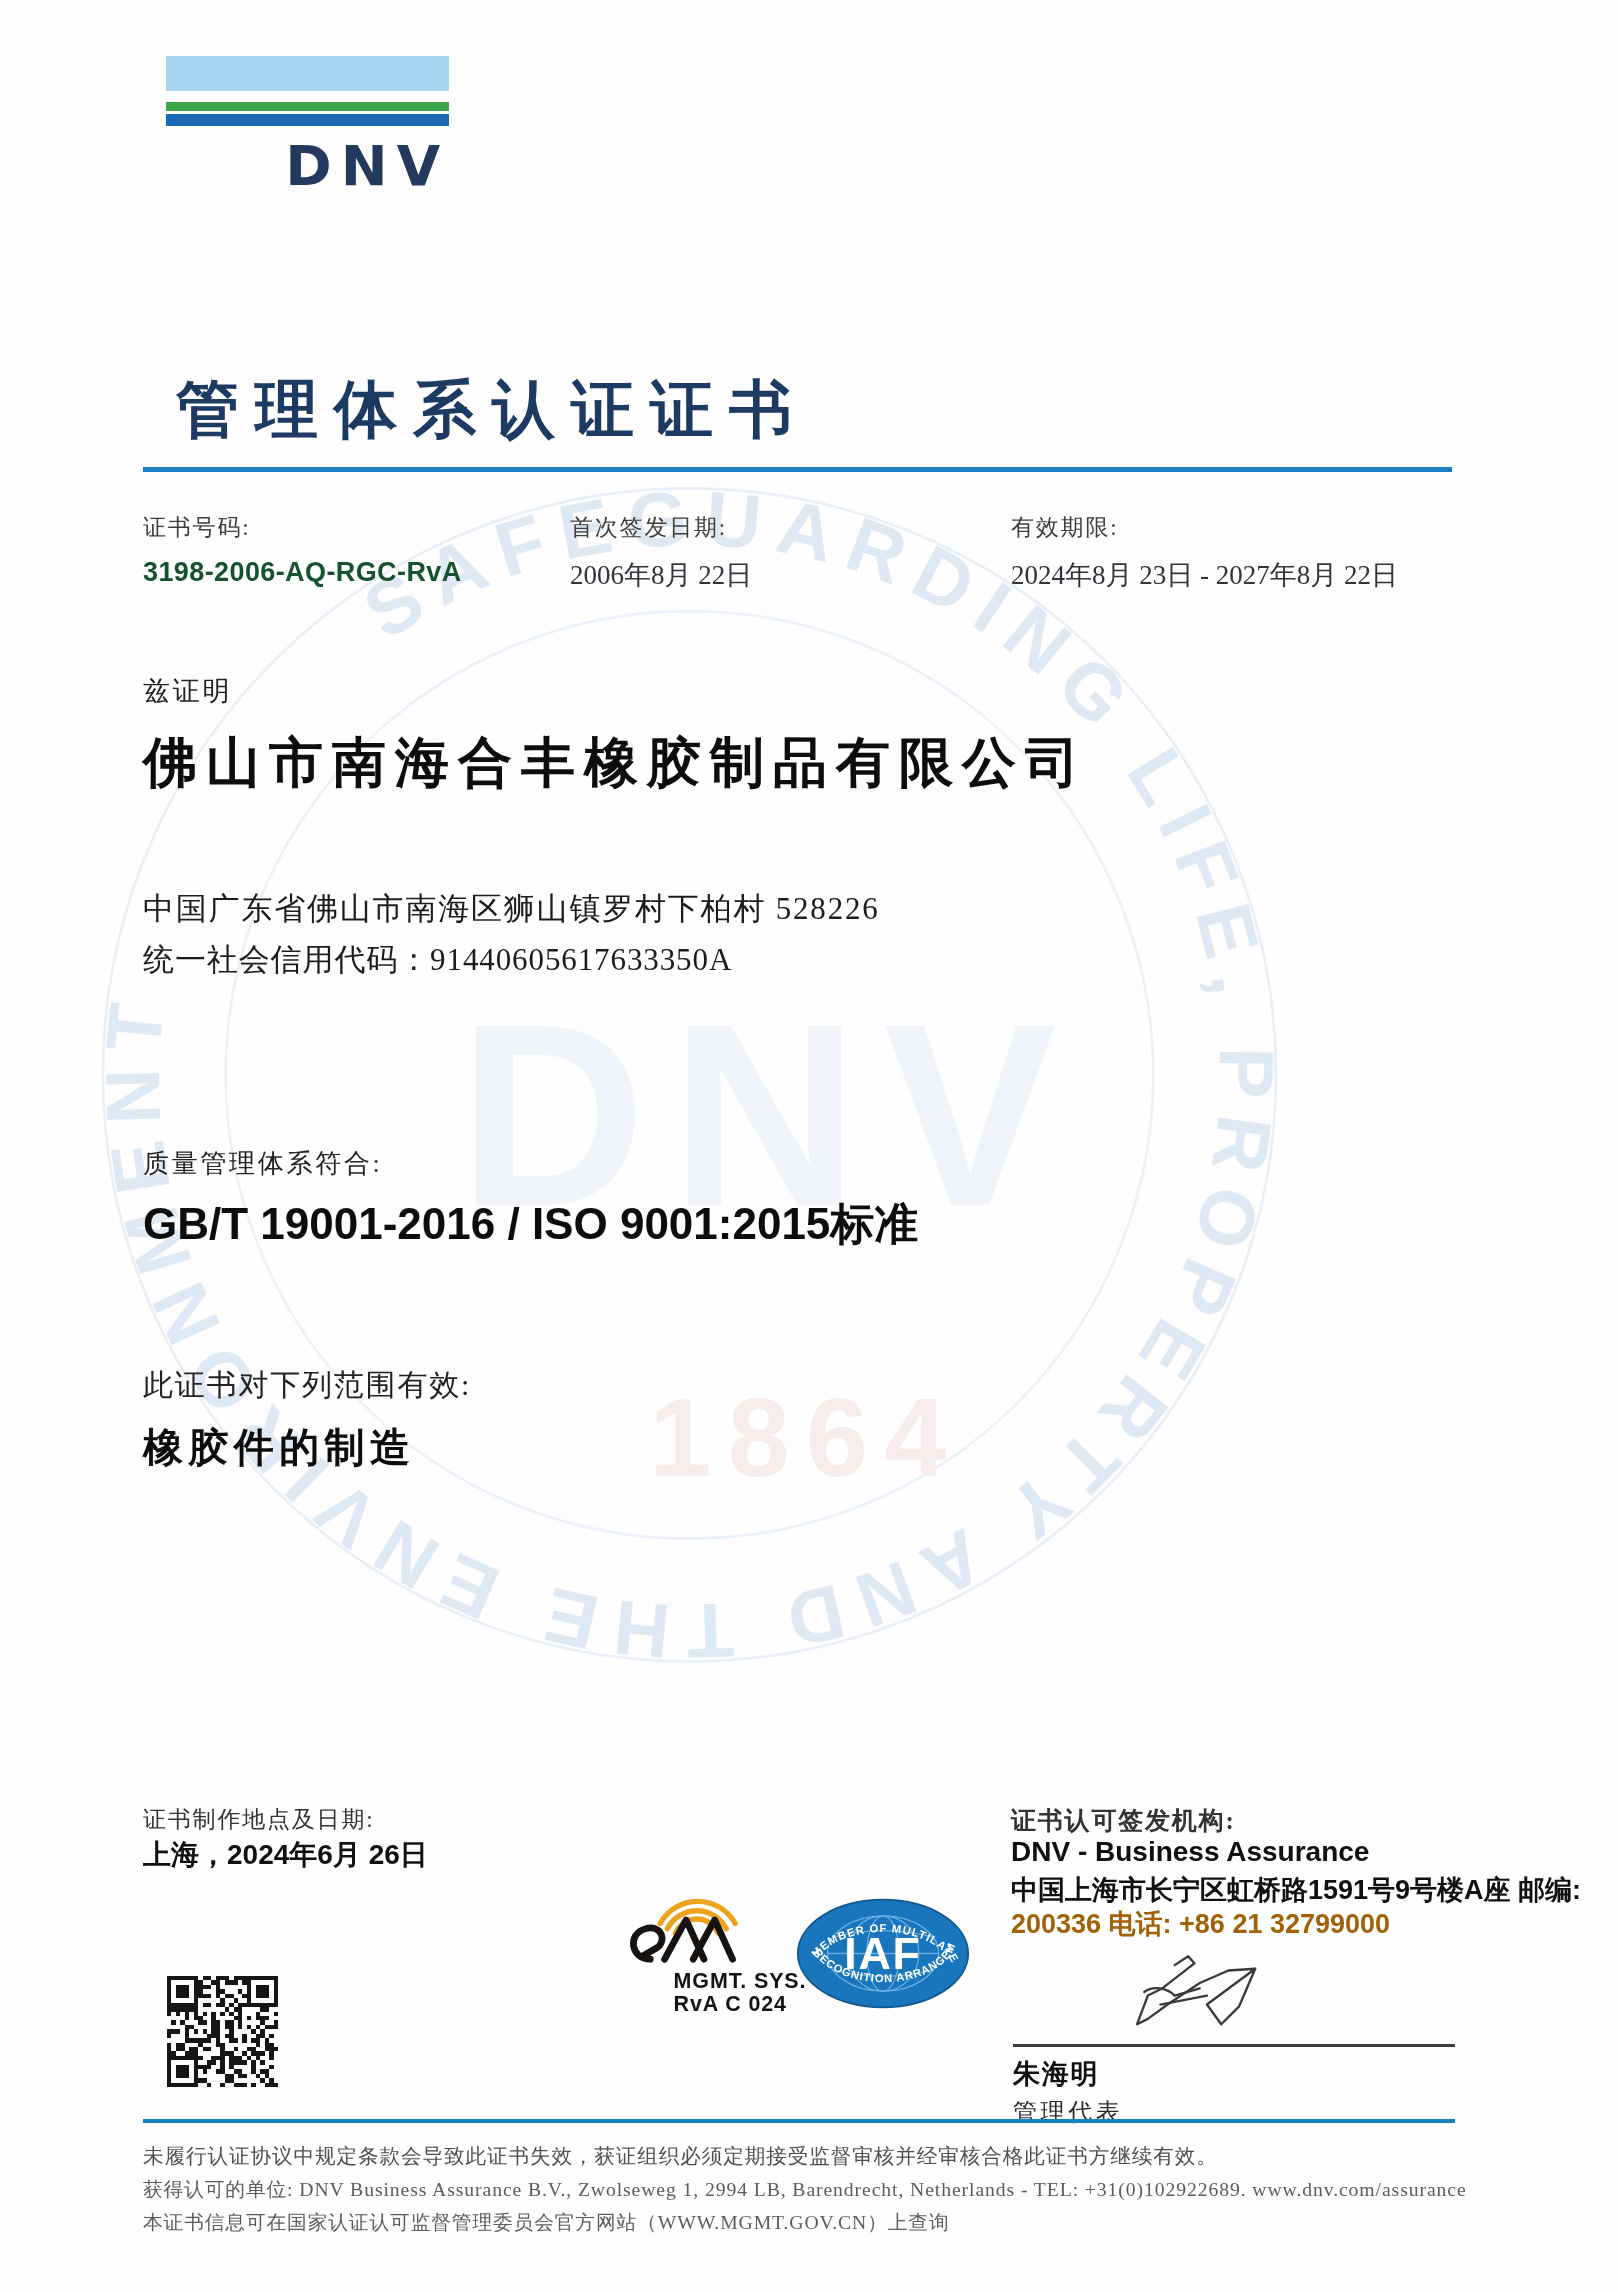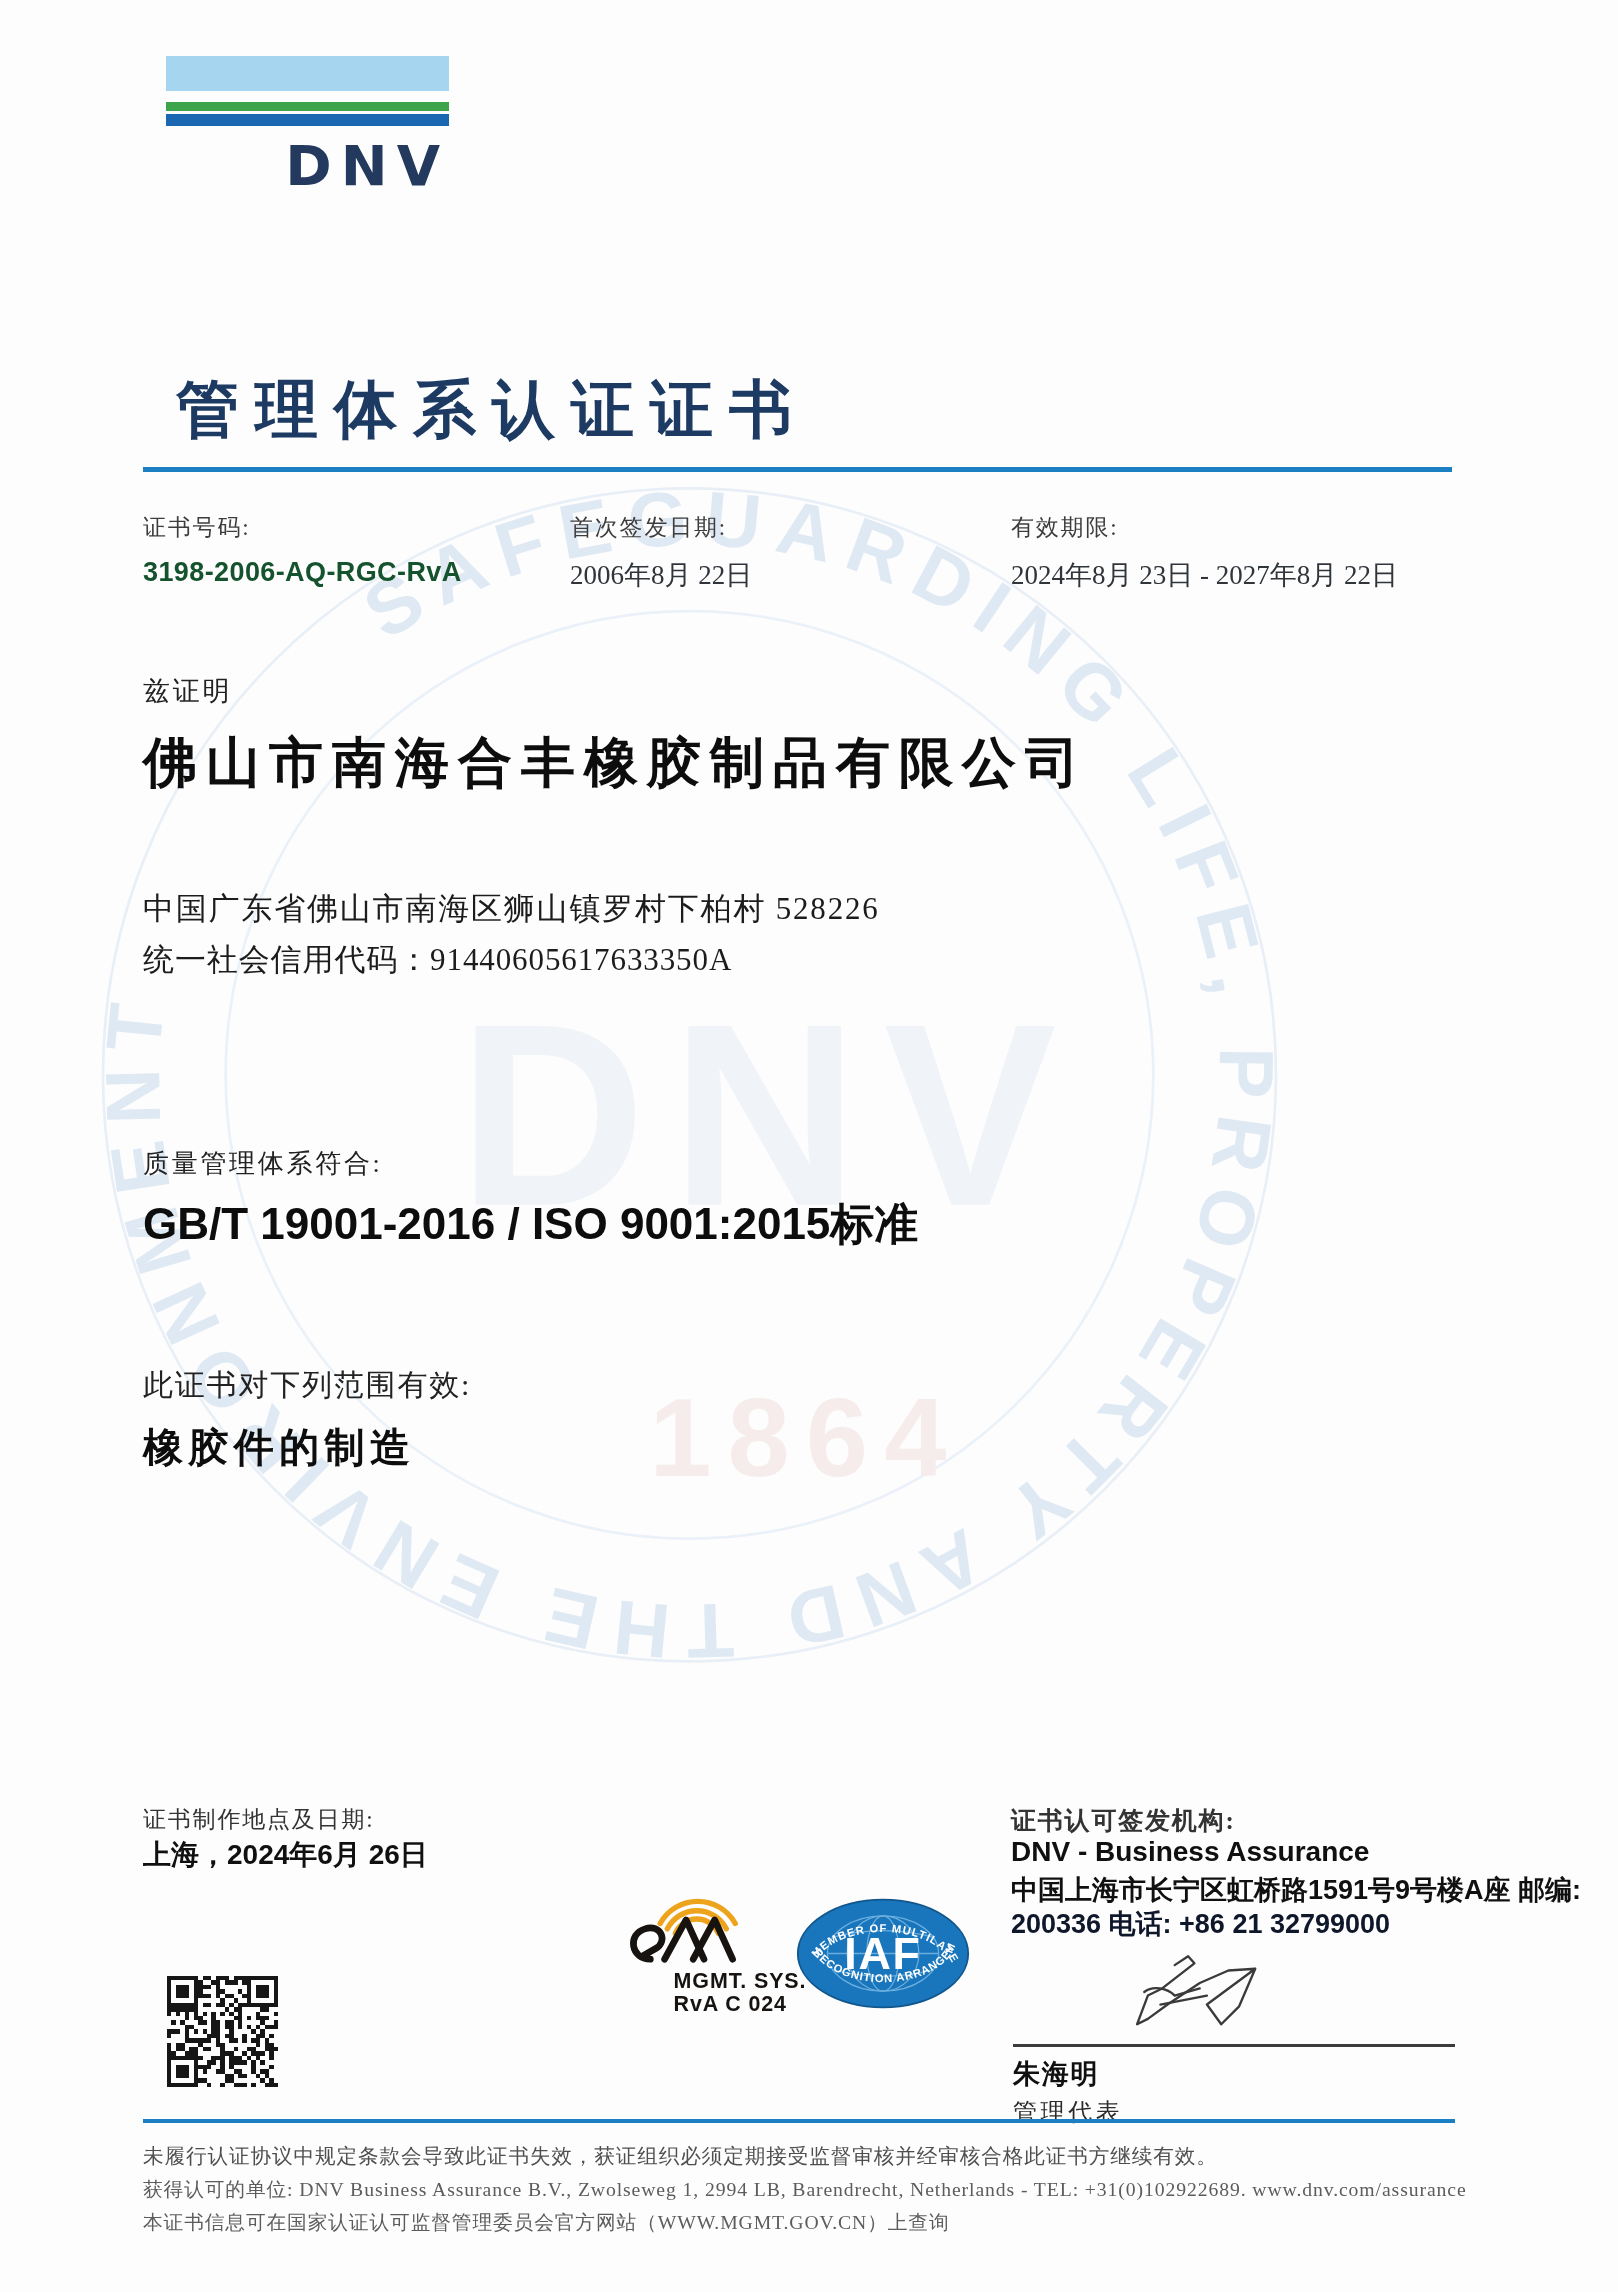--- a/index.html
+++ b/index.html
@@ -39,21 +39,21 @@
   .std-value{left:143px;top:1195px;font-size:44px;font-weight:700;color:#0d0d0d;}
   .scope-label{left:143px;top:1365px;font-family:"Liberation Serif",serif;font-size:30px;color:#222;letter-spacing:1.8px;}
   .scope-value{left:143px;top:1420px;font-size:40px;font-weight:700;color:#0d0d0d;letter-spacing:5.4px;}
 
   .issue-label{left:143px;top:1804px;font-family:"Liberation Serif",serif;font-size:23px;color:#333;letter-spacing:1.8px;}
   .issue-value{left:143px;top:1836px;font-size:28px;font-weight:700;color:#101010;}
 
   .acc-label{left:1011px;top:1804px;font-family:"Liberation Serif",serif;font-size:25px;color:#333;letter-spacing:1.8px;font-weight:bold;}
   .acc-org{left:1011px;top:1836px;font-size:28px;font-weight:700;color:#101010;text-align:center;}
   .acc-a1{left:1011px;top:1872px;font-size:27px;font-weight:700;color:#101010;text-align:center;}
-  .acc-a2{left:1011px;top:1906px;font-size:27px;font-weight:700;color:#0f172a;}
+  .acc-a2{left:1011px;top:1906px;font-size:27px;font-weight:700;color:#a16207;}
 
   .sig-line{left:1013px;top:2044px;width:442px;height:2.7px;background:#3c3c3c;}
   .sig-name{left:1013px;top:2056px;font-size:27px;font-weight:700;color:#101010;letter-spacing:1.8px;}
   .sig-title{left:1013px;top:2096px;font-family:"Liberation Serif",serif;font-size:24px;color:#2b2b2b;letter-spacing:3.6px;}
 
   .bottom-rule{left:143px;top:2119px;width:1312px;height:3.6px;background:#1b7fc3;}
   .foot{font-family:"Liberation Serif",serif;color:#4f4f4f;letter-spacing:0.9px;white-space:nowrap;}
   .f1{left:143px;top:2142px;font-size:20.6px;}
   .f2{left:143px;top:2176px;font-size:19.7px;color:#5c5c5c;}
   .f3{left:143px;top:2209px;font-size:19.7px;color:#5c5c5c;}

